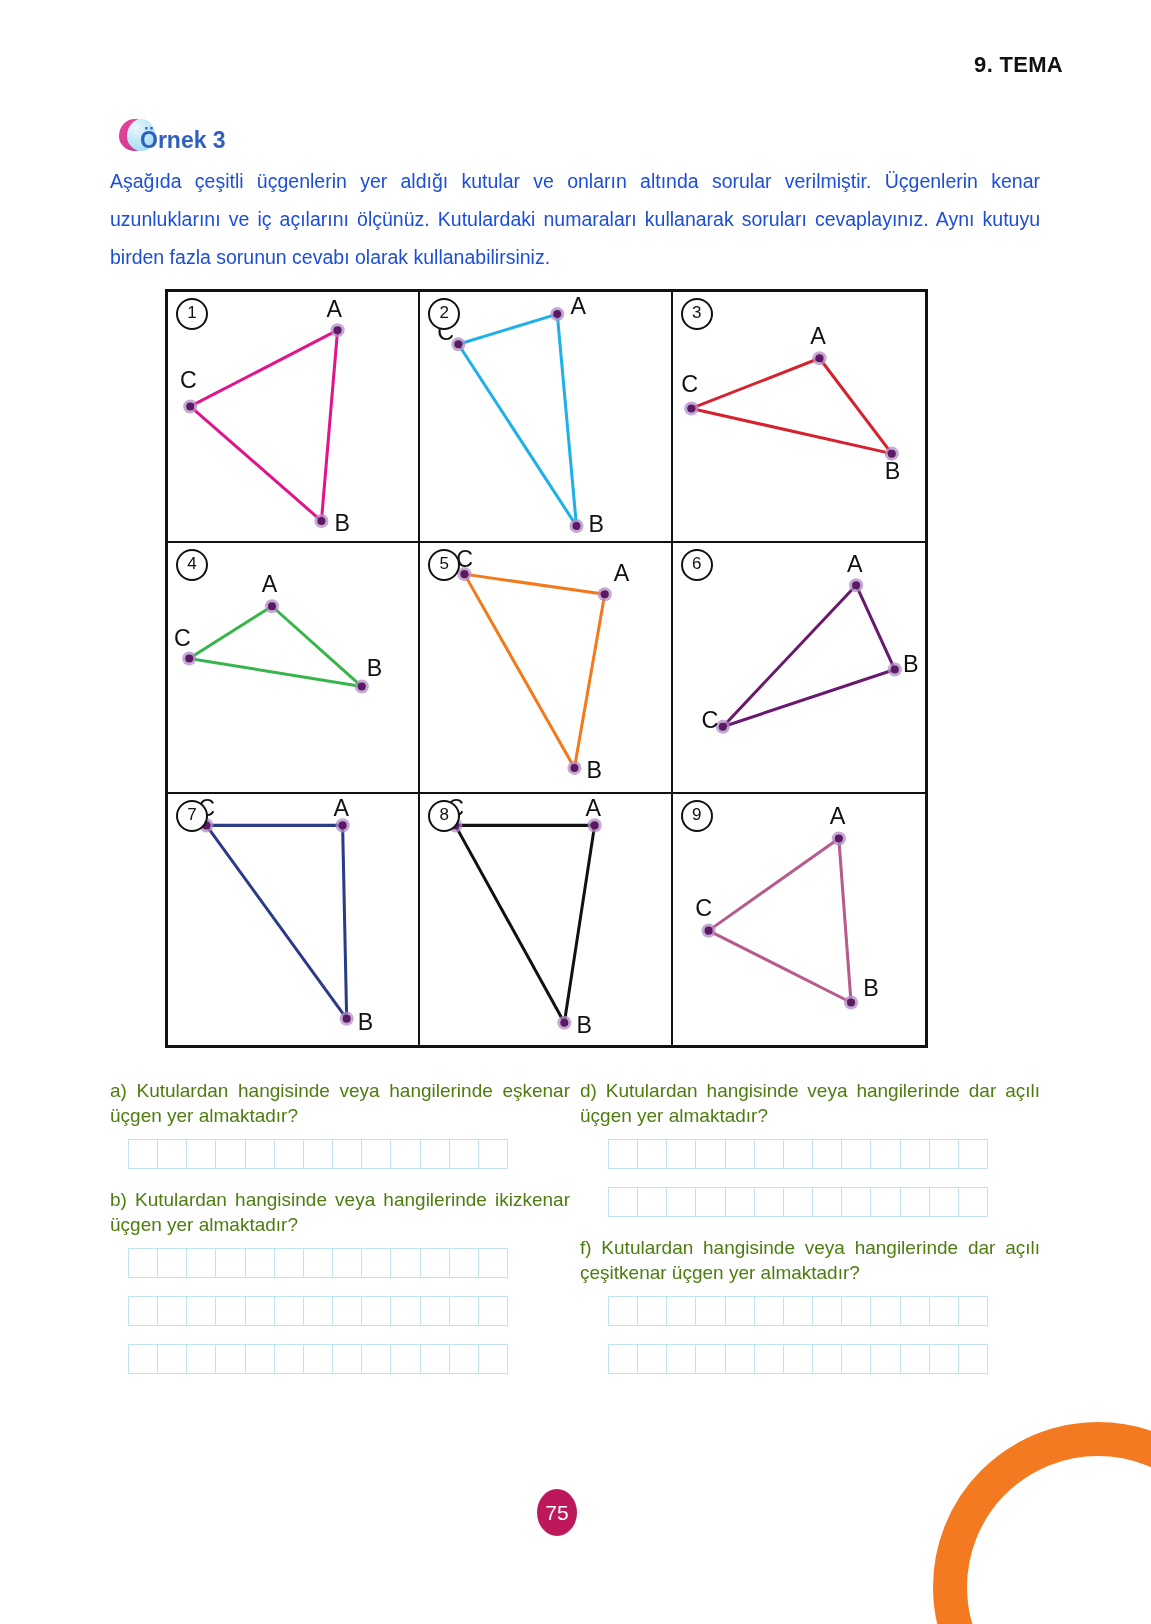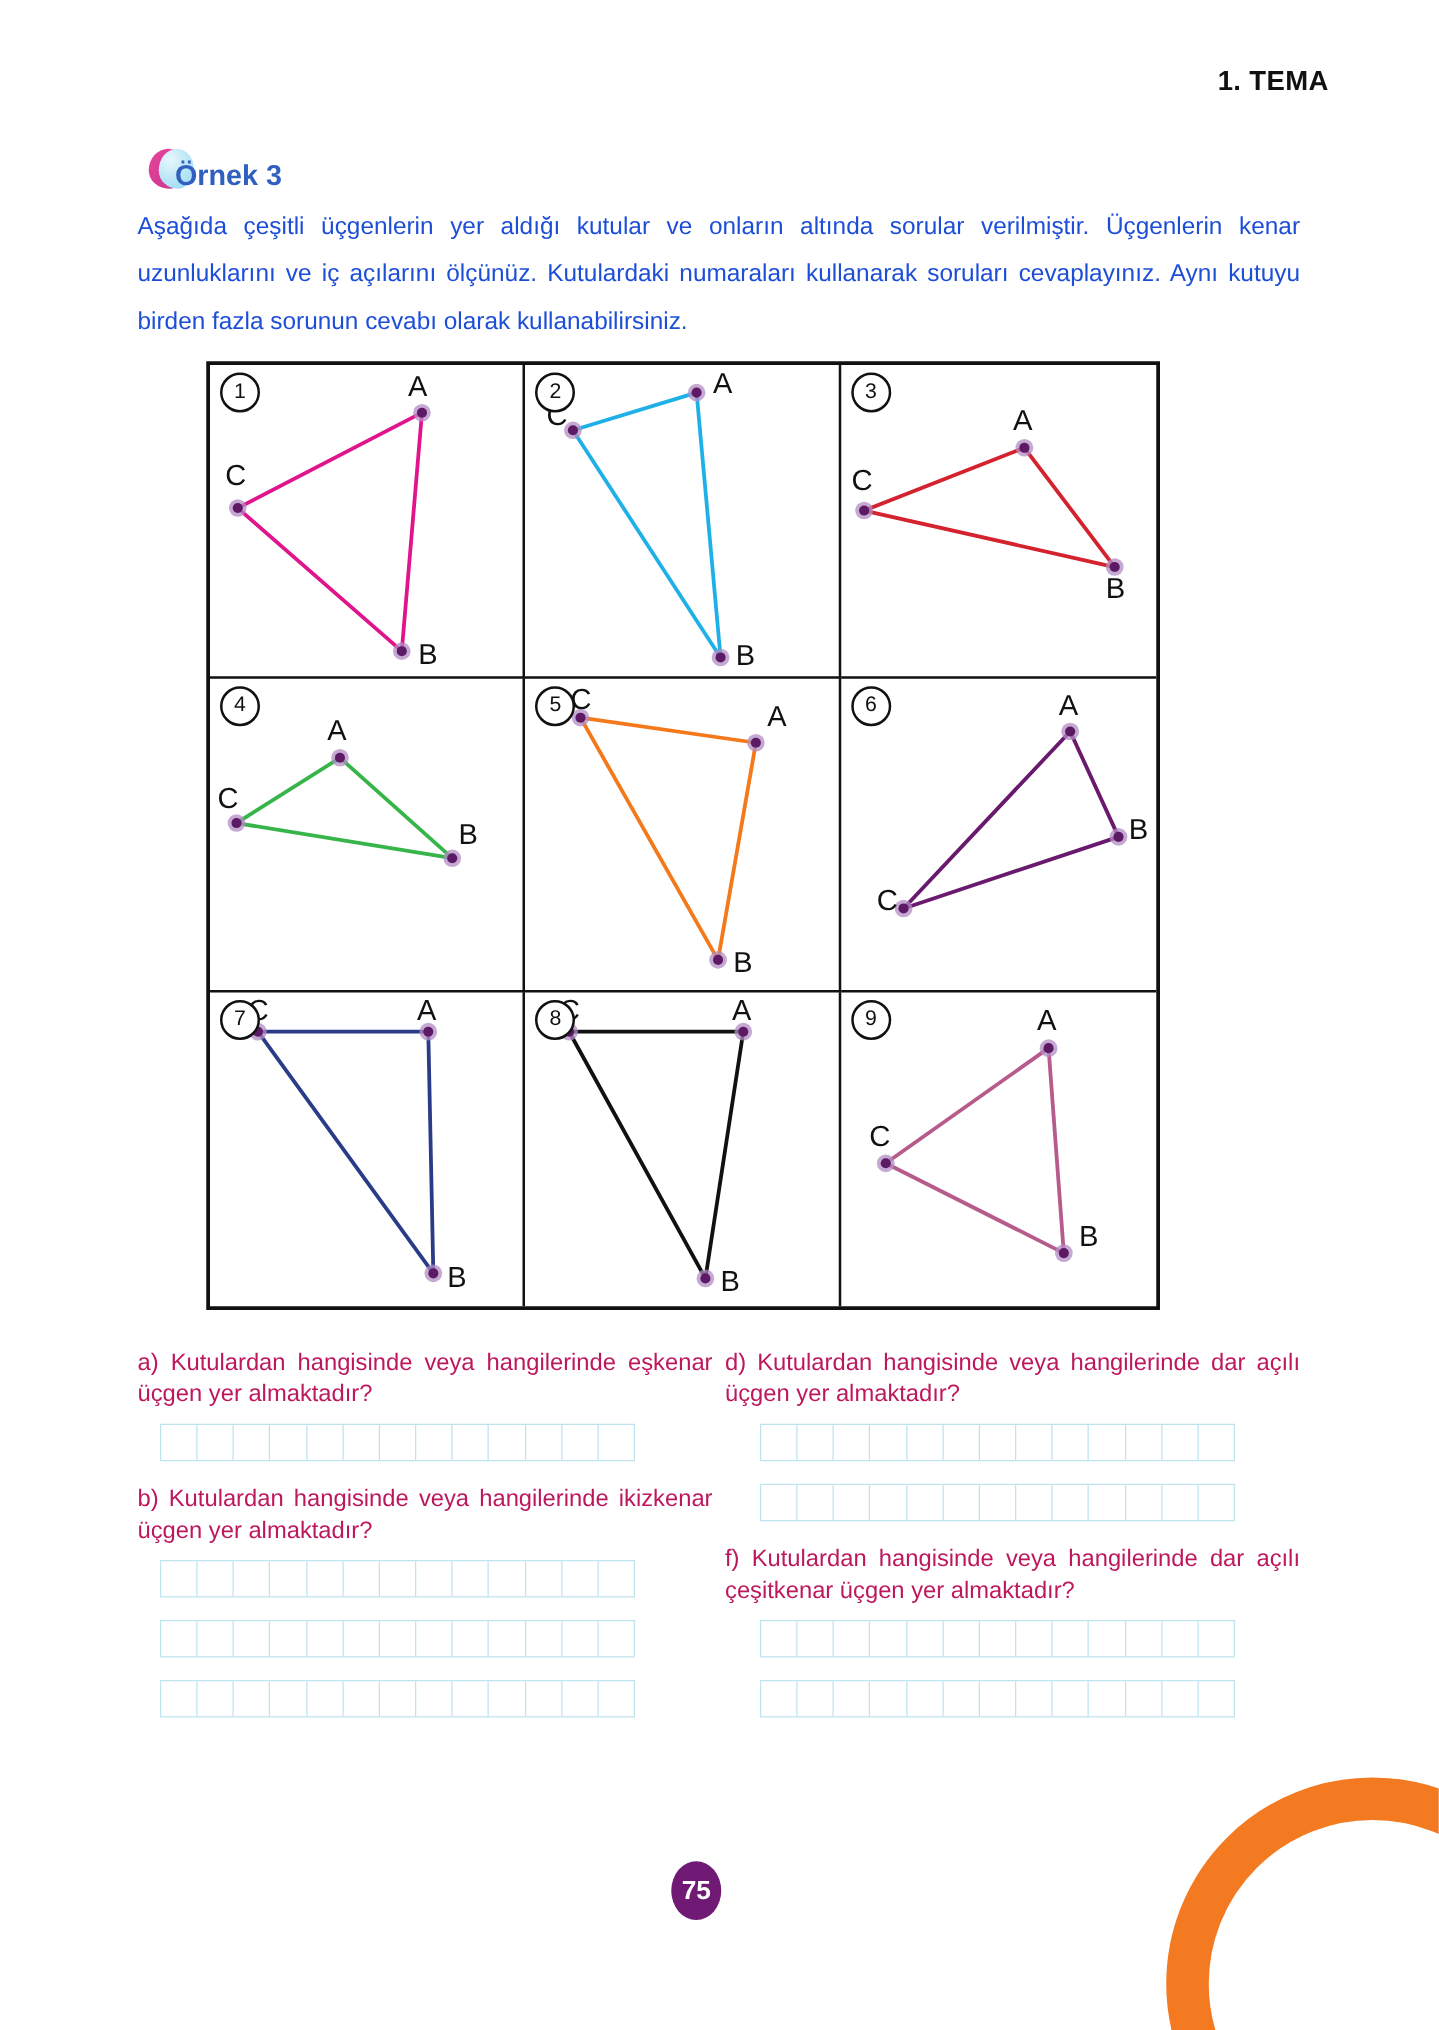--- a/index.html
+++ b/index.html
@@ -143,21 +143,21 @@
     width: 930px;
     display: grid;
     grid-template-columns: 460px 460px;
     column-gap: 10px;
   }
   .q-col { display: block; }
   .q-item { margin-bottom: 7px; }
   .q-text {
     font-size: 19px;
     line-height: 25px;
-    color: #be185d;
+    color: #4d7c0f;
     text-align: justify;
     text-align-last: left;
   }
   .ans-boxes {
     margin: 11px 0 18px 18px;
     display: flex;
     height: 30px;
     border: 1.5px solid #bfe3ef;
     width: 380px;
     box-sizing: border-box;
@@ -173,42 +173,42 @@
   .q-col.right .ans-boxes { margin-left: 28px; }
 
   
   .page-num {
     position: absolute;
     left: 537px;
     top: 1489px;
     width: 40px;
     height: 47px;
     border-radius: 50%;
-    background: #701a75;
+    background: #be185d;
     color: #ffffff;
     font-size: 21px;
-    font-weight: bold;
+    font-weight: normal;
     line-height: 47px;
     text-align: center;
   }
   .corner-arc {
     position: absolute;
     right: -112px;
     bottom: -128px;
     width: 330px;
     height: 330px;
     border: 34px solid #f47a22;
     border-radius: 50%;
     box-sizing: border-box;
   }
 </style>
 </head>
 <body>
 
-<div class="tema-header">1. TEMA</div>
+<div class="tema-header">9. TEMA</div>
 
 <div class="ornek-row">
   <span class="ornek-badge-icon">
     <span class="crescent"></span>
     <span class="blob"></span>
   </span>
   <span class="ornek-label">Örnek 3</span>
 </div>
 
 <div class="intro">Aşağıda çeşitli üçgenlerin yer aldığı kutular ve onların altında sorular verilmiştir. Üçgenlerin kenar uzunluklarını ve iç açılarını ölçünüz. Kutulardaki numaraları kullanarak soruları cevaplayınız. Aynı kutuyu birden fazla sorunun cevabı olarak kullanabilirsiniz.</div>

